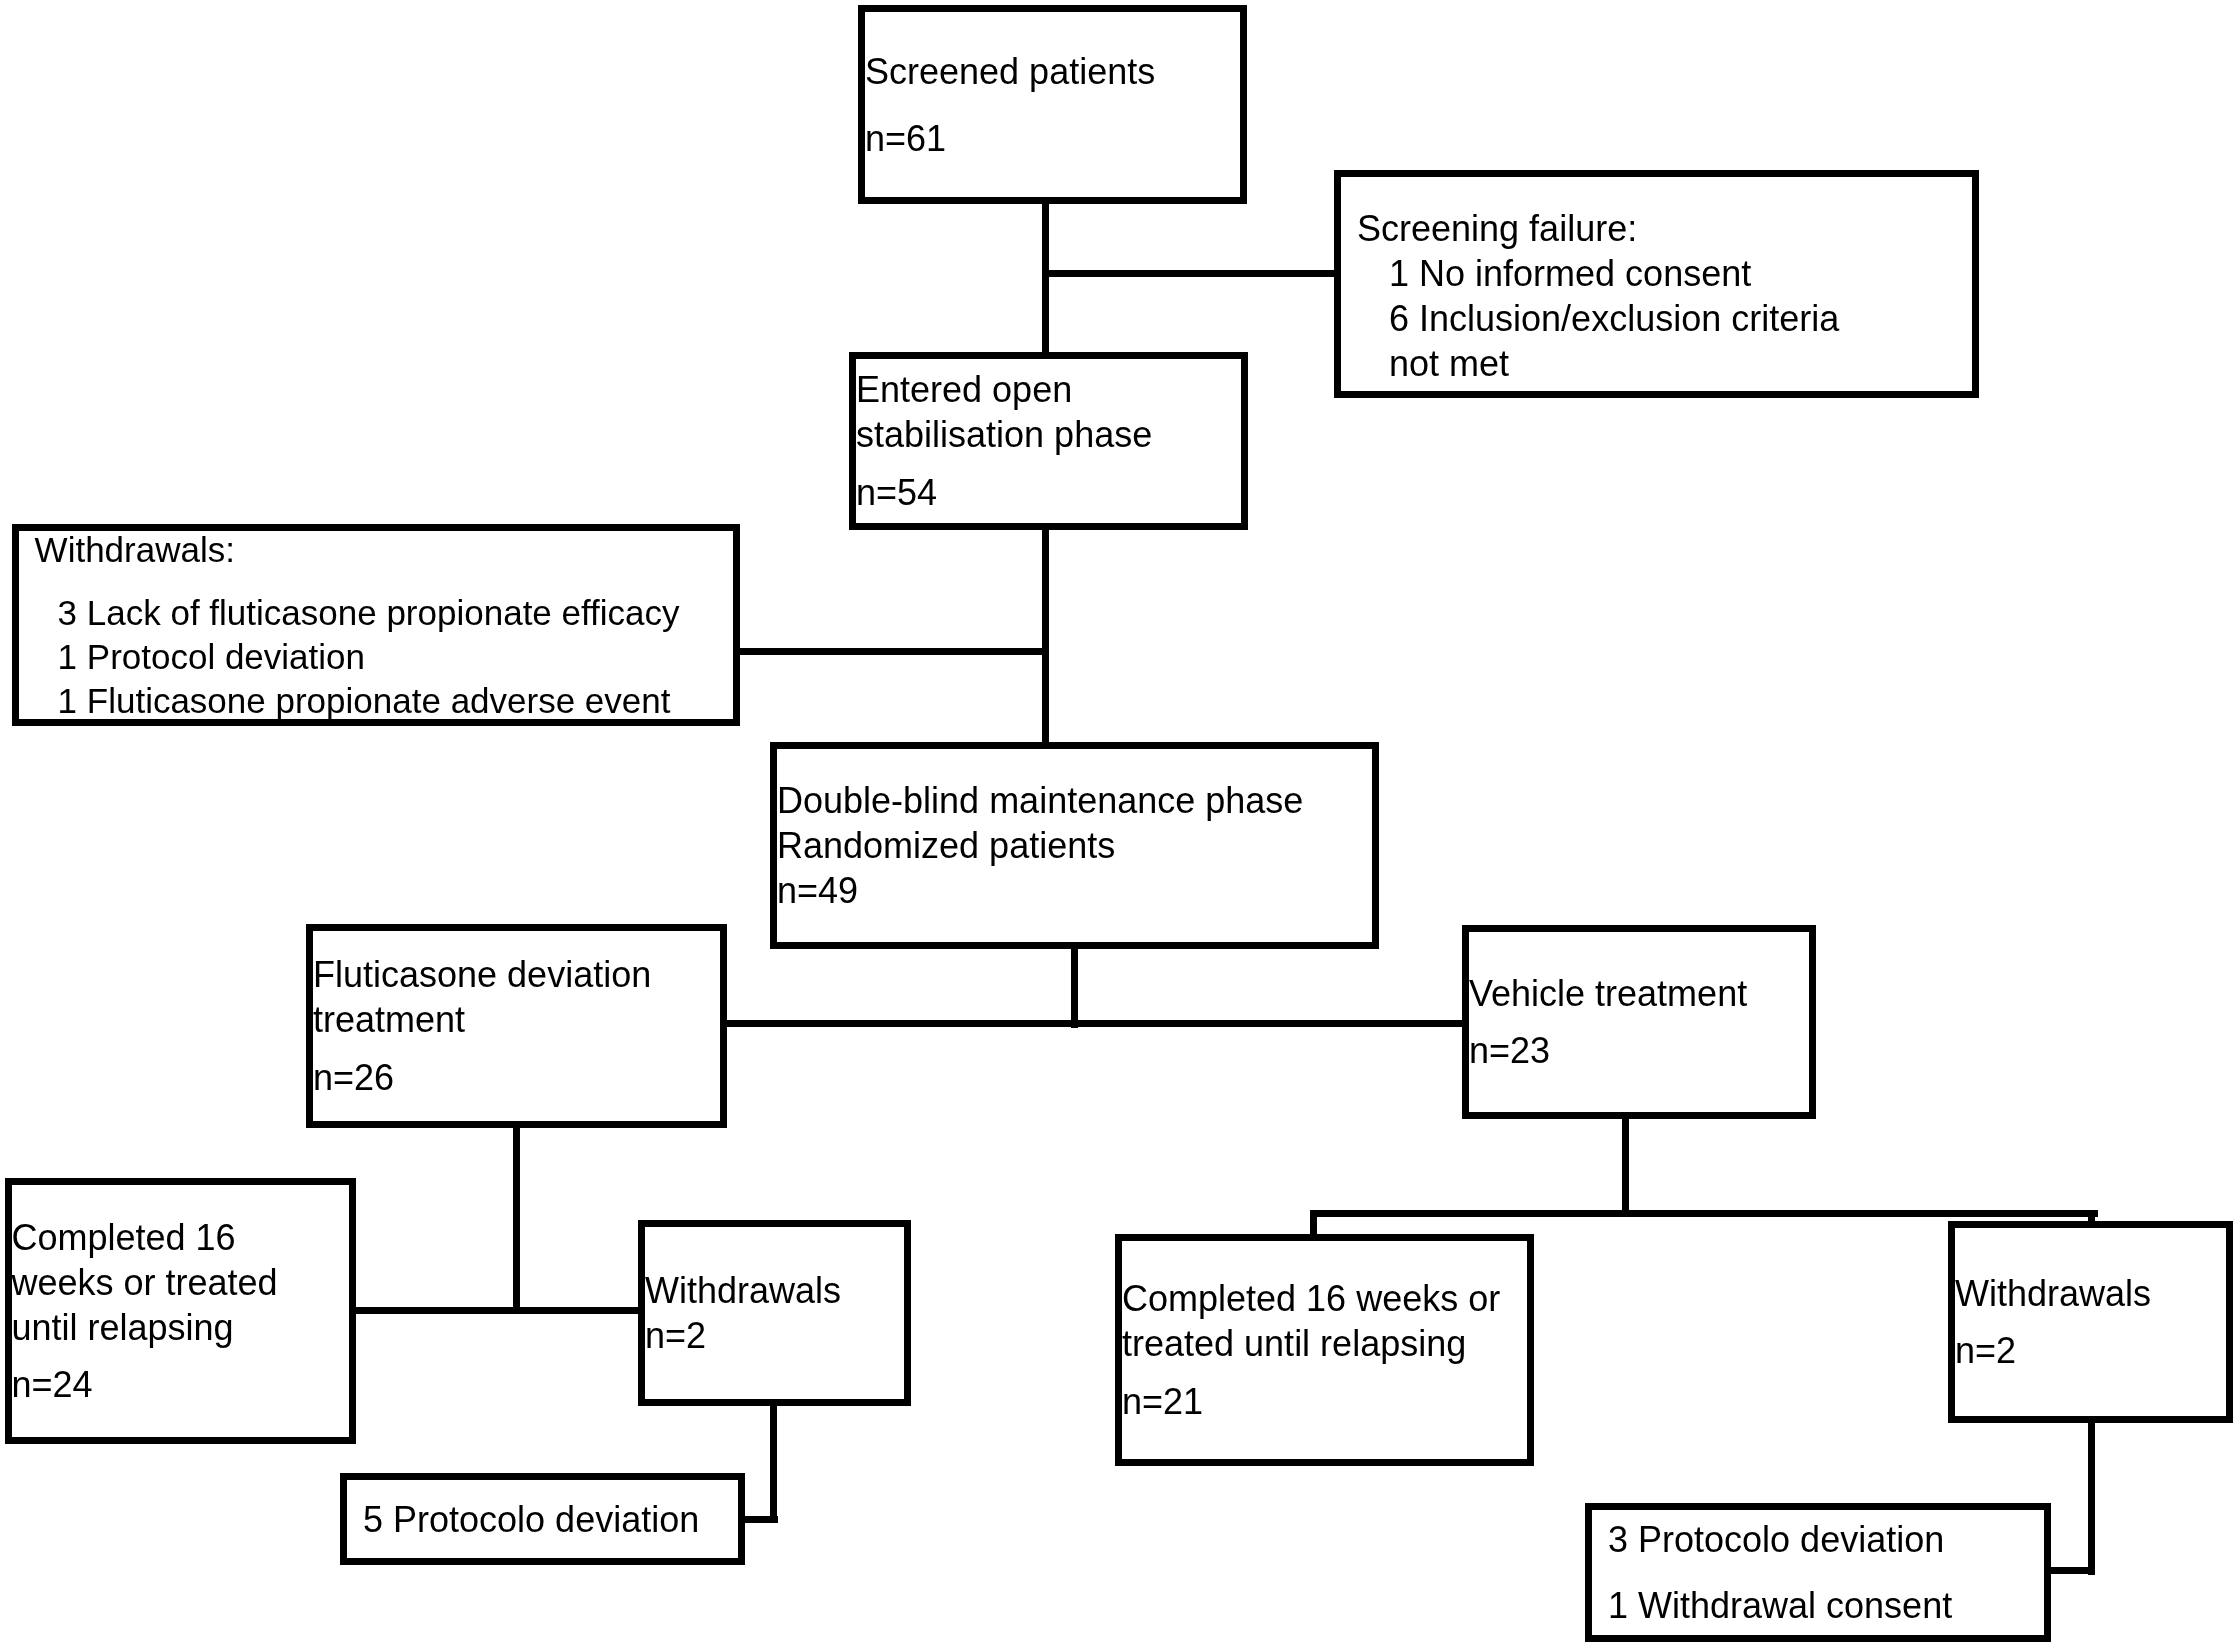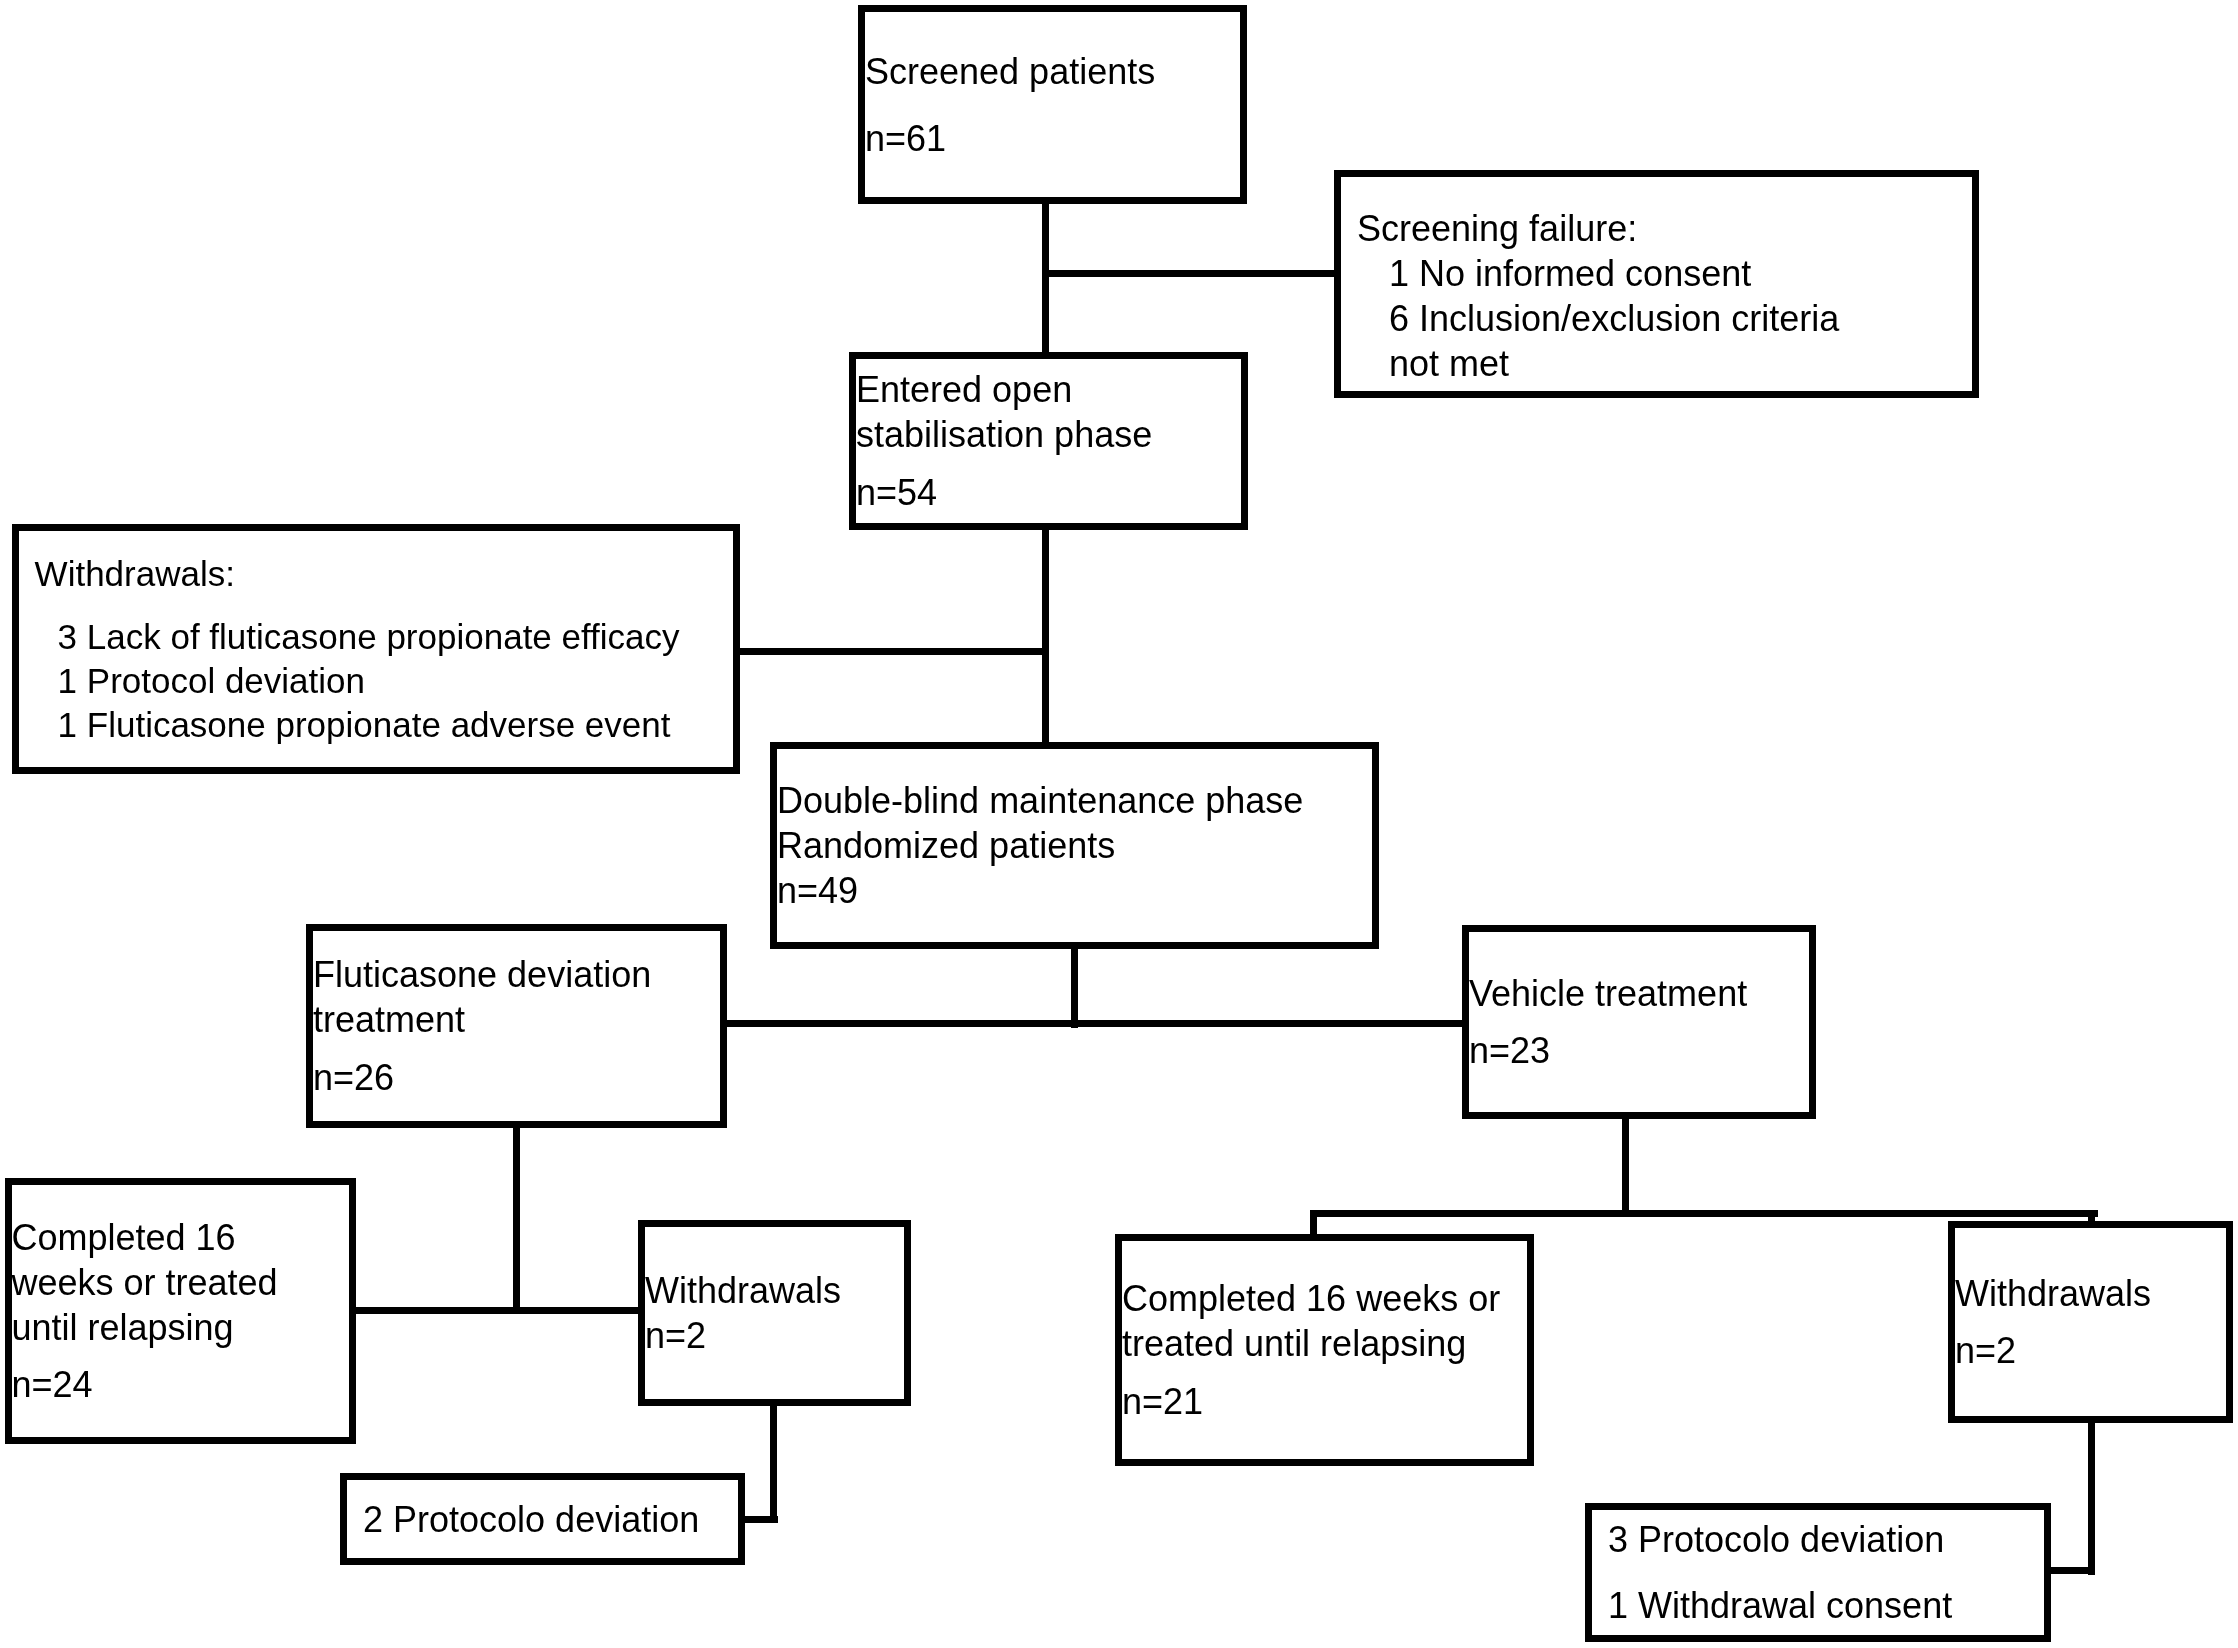--- a/index.html
+++ b/index.html
@@ -70,21 +70,21 @@
     <div class="line indent">6 Inclusion/exclusion criteria</div>
     <div class="line indent">not met</div>
   </div>
 
   <div class="box center" style="left:849px; top:352px; width:399px; height:178px;">
     <div class="line">Entered open</div>
     <div class="line">stabilisation phase</div>
     <div class="line gap-sm">n=54</div>
   </div>
 
-  <div class="box left" style="left:11.6px; top:524px; width:728px; height:250px; font-size:35px;">
+  <div class="box left" style="left:11.6px; top:524px; width:728px; height:202px; font-size:35px;">
     <div class="line hdr-gap">Withdrawals:</div>
     <div class="line indent-sm">3 Lack of fluticasone propionate efficacy</div>
     <div class="line indent-sm">1 Protocol deviation</div>
     <div class="line indent-sm">1 Fluticasone propionate adverse event</div>
   </div>
 
   <div class="box center" style="left:770px; top:742px; width:609px; height:207px;">
     <div class="line">Double-blind maintenance phase</div>
     <div class="line">Randomized patients</div>
     <div class="line">n=49</div>
@@ -107,21 +107,21 @@
     <div class="line">until relapsing</div>
     <div class="line gap-sm">n=24</div>
   </div>
 
   <div class="box center" style="left:638px; top:1220px; width:273px; height:186px;">
     <div class="line">Withdrawals</div>
     <div class="line">n=2</div>
   </div>
 
   <div class="box left" style="left:340px; top:1473px; width:405px; height:92px;">
-    <div class="line">2 Protocolo deviation</div>
+    <div class="line">5 Protocolo deviation</div>
   </div>
 
   <div class="box center" style="left:1115px; top:1234px; width:419px; height:232px;">
     <div class="line">Completed 16 weeks or</div>
     <div class="line">treated until relapsing</div>
     <div class="line gap-sm">n=21</div>
   </div>
 
   <div class="box center" style="left:1948px; top:1221px; width:285px; height:202px;">
     <div class="line">Withdrawals</div>

